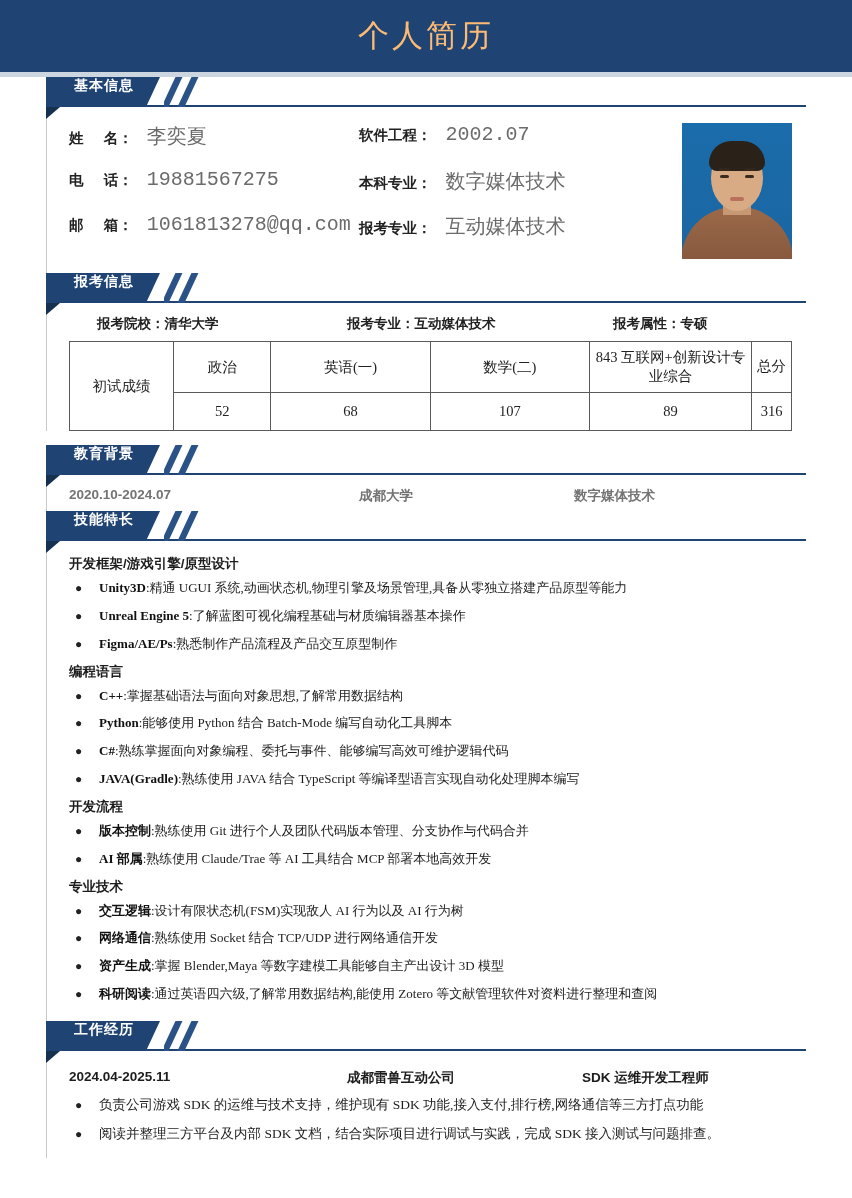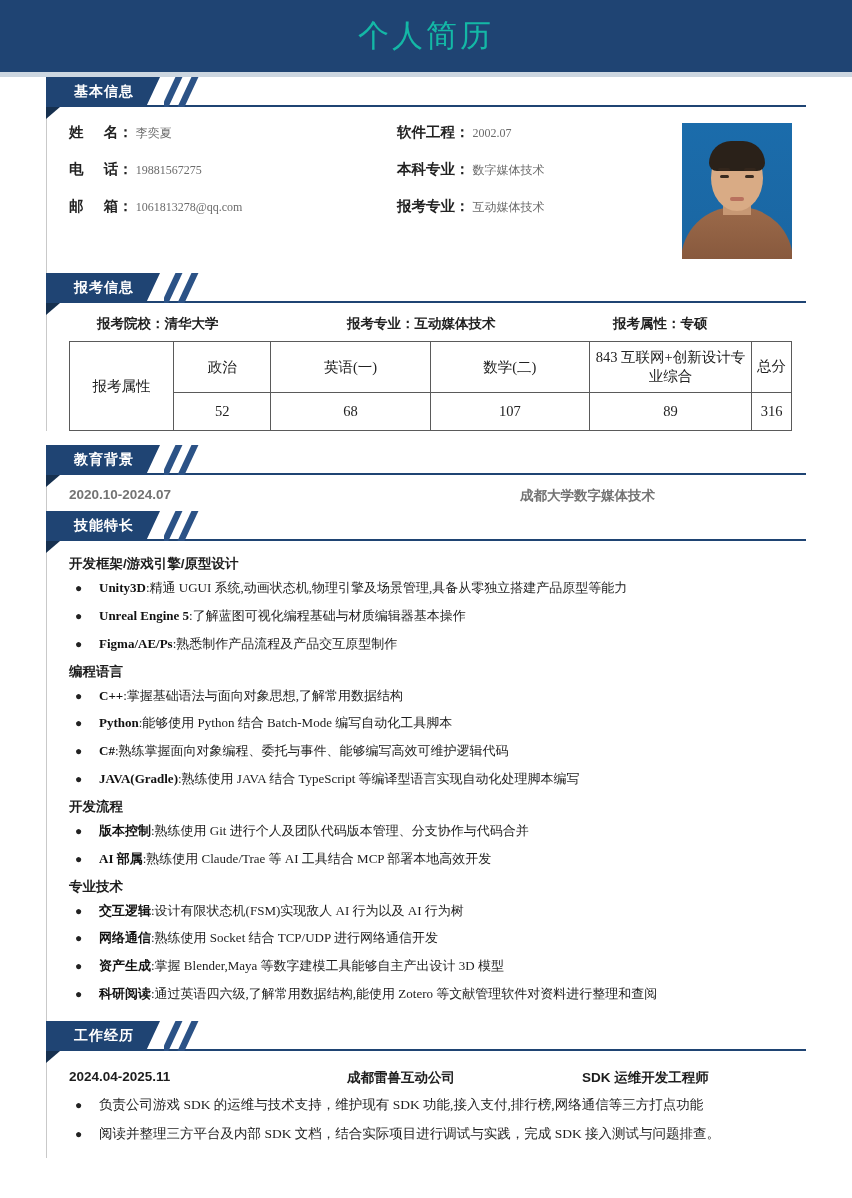--- a/index.html
+++ b/index.html
@@ -21,21 +21,21 @@
   
   .top-banner {
     width: 852px;
     height: 72px;
     background: #1f4473;
     display: flex;
     align-items: center;
     justify-content: center;
   }
   .top-banner .title {
-    color: #14b8a6;
+    color: #fdba74;
     font-family: "Liberation Sans", "DejaVu Sans", sans-serif;
     font-size: 31px;
     font-weight: 400;
     letter-spacing: 3px;
   }
   .top-rule {
     width: 852px;
     height: 5px;
     background: #ccd6e0;
   }
@@ -66,21 +66,21 @@
   }
   
   .sec-head .tab {
     position: absolute;
     left: 0;
     top: 0;
     height: 30px;
     background: #1f4473;
     padding: 0 26px 0 28px;
     display: flex;
-    align-items: center;
+    align-items: flex-start;
     clip-path: polygon(0 0, 100% 0, calc(100% - 14px) 100%, 0 100%);
   }
   .sec-head .tab-label {
     color: #ffffff;
     font-family: "Liberation Sans", "DejaVu Sans", sans-serif;
     font-size: 14px;
     font-weight: bold;
     letter-spacing: 1px;
     white-space: nowrap;
   }
@@ -124,37 +124,36 @@
   .basic-wrap {
     display: flex;
     padding-top: 16px;
     padding-bottom: 14px;
     min-height: 130px;
   }
   .basic-fields { flex: 1; }
   .binfo-row {
     display: flex;
     margin-bottom: 18px;
-    gap: 38px;
   }
   .binfo-row:last-child { margin-bottom: 0; }
   .bi-cell { display: flex; align-items: baseline; }
   .bi-cell.left { width: 290px; }
   .bi-lab {
     font-family: "Liberation Sans", "DejaVu Sans", sans-serif;
     font-weight: bold;
     font-size: 14.5px;
     color: #222;
     white-space: pre;
   }
   .bi-val {
-    font-family: Liberation Serif, serif;
-    font-size: 12px;
+    font-family: Liberation Mono, monospace;
+    font-size: 20px;
     color: #6b6b6b;
-    margin-left: 3px;
+    margin-left: 14px;
   }
   .photo {
     width: 110px;
     height: 136px;
     margin-right: 14px;
     position: relative;
     overflow: hidden;
     background: #1a6aa8;
     flex: none;
   }
@@ -271,21 +270,21 @@
   
   .edu-head {
     display: flex;
     padding: 12px 0 6px 0;
     font-family: "Liberation Sans", "DejaVu Sans", sans-serif;
     font-size: 13.5px;
     font-weight: bold;
     color: #737373;
   }
   .edu-head .date   { width: 290px; }
-  .edu-head .school { width: 215px; text-align: right; }
+  .edu-head .school { width: 215px; text-align: left; }
   .edu-head .major  { flex: 1; text-align: left; }
   .edu-body {
     font-family: "Liberation Sans", "DejaVu Sans", sans-serif;
     font-size: 13.5px;
     color: #1d1d1d;
     line-height: 2.0;
     padding-bottom: 10px;
     max-width: 740px;
   }
 
@@ -430,21 +429,21 @@
     <div class="sec-body">
       <div class="exam-top">
         <span class="it a">报考院校：清华大学</span>
         <span class="it b">报考专业：互动媒体技术</span>
         <span class="it">报考属性：专硕</span>
       </div>
 
       <table class="score">
         <tbody>
             <tr>
-          <td class="rowlab" rowspan="2">报考属性</td>
+          <td class="rowlab" rowspan="2">初试成绩</td>
           <td class="subj">政治</td>
           <td class="subj">英语(一)</td>
           <td class="subj">数学(二)</td>
           <td class="subj wide">843 互联网+创新设计专业综合</td>
           <td class="subj total-h">总分</td>
         </tr>
         <tr>
           <td class="val">52</td>
           <td class="val">68</td>
           <td class="val">107</td>

